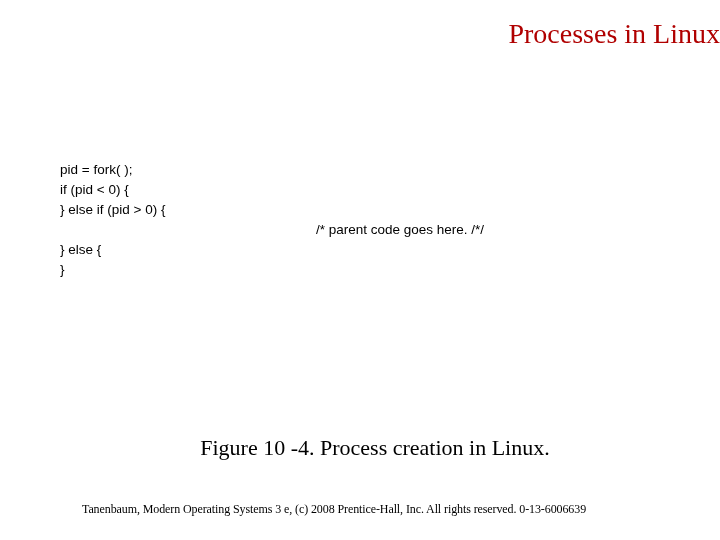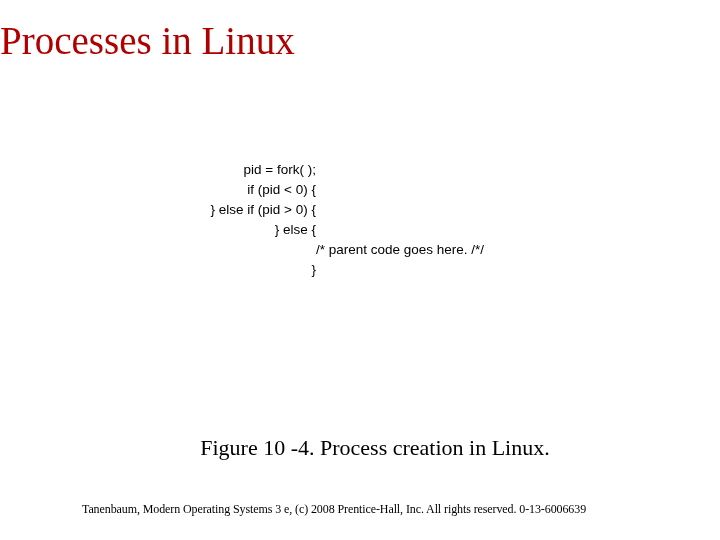--- a/index.html
+++ b/index.html
@@ -14,37 +14,36 @@
   .slide {
     position: relative;
     width: 720px;
     height: 540px;
   }
   .title {
     position: absolute;
     top: 18px;
     left: 0;
     width: 720px;
-    text-align: left;
-    font-size: 39px;
+    text-align: right;
+    font-size: 28px;
     color: #b00000;
     font-family: "Times New Roman", Times, serif;
   }
   .code-block {
     position: absolute;
     top: 160px;
     left: 60px;
     font-family: Arial, Helvetica, sans-serif;
     font-size: 13.5px;
     color: #000000;
     line-height: 20px;
   }
   .code-block .row {
     display: flex;
-    text-align: right;
   }
   .code-block .left {
     width: 256px;
     white-space: pre;
   }
   .code-block .right {
     white-space: pre;
   }
   .caption {
     position: absolute;
@@ -81,26 +80,26 @@
       <div class="left">if (pid &lt; 0) {</div>
       <div class="right"></div>
     </div>
     <div class="row">
     </div>
     <div class="row">
       <div class="left">} else if (pid &gt; 0) {</div>
       <div class="right"></div>
     </div>
     <div class="row">
+      <div class="left"></div>
+      <div class="right">/* parent code goes here. /*/</div>
+    </div>
+    <div class="row">
       <div class="left">} else {</div>
       <div class="right"></div>
-    </div>
-    <div class="row">
-      <div class="left"></div>
-      <div class="right">/* parent code goes here. /*/</div>
     </div>
     <div class="row">
       <div class="left"></div>
     </div>
     <div class="row">
       <div class="left">}</div>
       <div class="right"></div>
     </div>
   </div>
 

